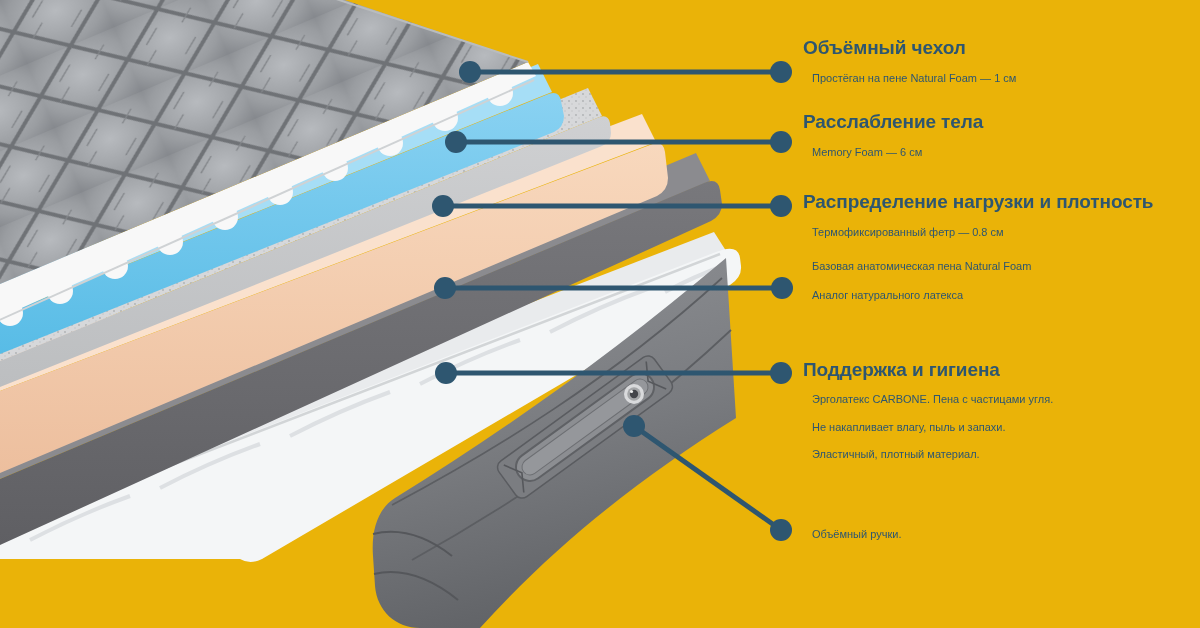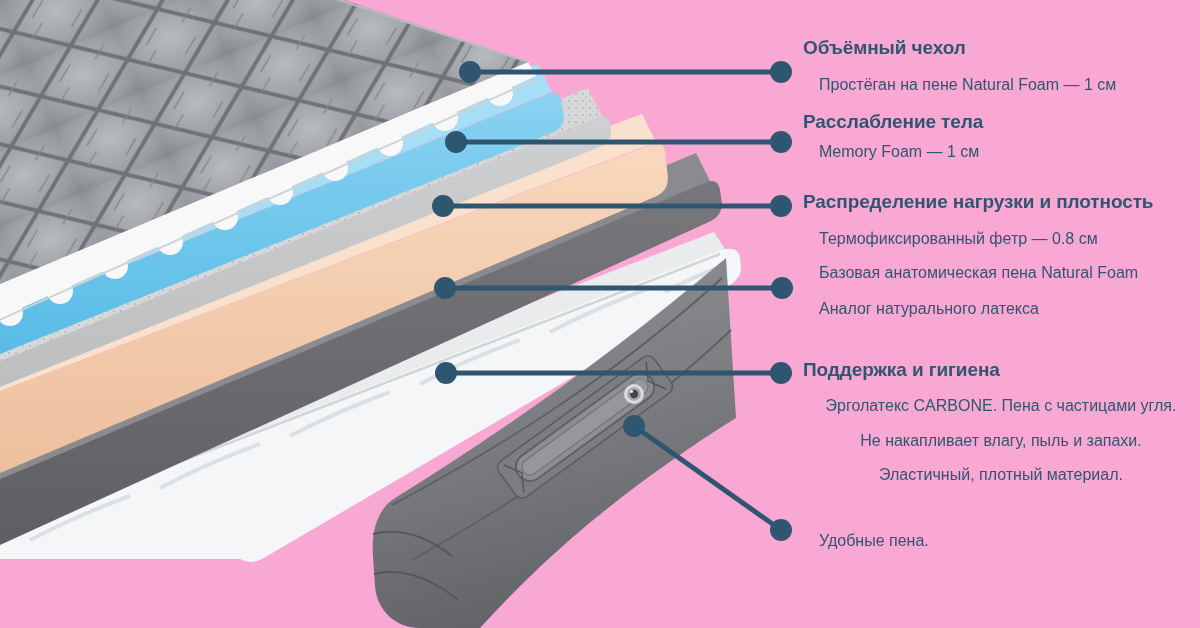--- a/index.html
+++ b/index.html
@@ -1,25 +1,25 @@
 <!DOCTYPE html>
 <html style="--accent: #2e5670; --cover: #94979b; --coverSeam: #6f7276; --fleece: #f8f8f8; --blueTop: #a6def6; --feltTop: #d7d8da; --peachTop: #fae1cd; --darkTop: #8b8b8f; --baseWhite: #f4f6f7; --band: #7e8084;"><head>
 <meta charset="utf-8">
 <style>
   html,body{margin:0;padding:0;background:#fff;}
-  #canvas{position:relative;width:1200px;height:628px;background:#f9a8d4;overflow:hidden;
+  #canvas{position:relative;width:1200px;height:628px;background:#eab308;overflow:hidden;
           font-family:"Liberation Sans",sans-serif;}
   #scene{position:absolute;left:0;top:0;}
   .lead{stroke:var(--accent);stroke-width:5;}
   .ldot{fill:var(--accent);}
   .ann{position:absolute;left:803px;width:396px;color:var(--accent);}
   .ann h3{margin:0;font-size:19px;line-height:23px;font-weight:700;letter-spacing:-0.1px;}
-  .ann p{margin:16px;font-size:16px;line-height:20px;}
+  .ann p{margin:9px;font-size:11px;line-height:20px;}
   .ann p.sp{margin-top:9px;}
-  .ann p.tight{line-height:18.5px;text-align:center;}
+  .ann p.tight{line-height:18.5px;}
   .ann .b{font-weight:700;}
   .bodypad{margin-top:4px;}
 </style>
 </head>
 <body>
 
 <div id="canvas">
 
 <svg id="scene" width="1200" height="628" viewBox="0 0 1200 628">
   <defs>
@@ -171,37 +171,37 @@
   </g>
 </svg>
 
 <div class="ann" style="top:36px">
   <h3>Объёмный чехол</h3>
   <p class="bodypad">Простёган на пене Natural Foam — 1 см</p>
 </div>
 
 <div class="ann" style="top:110px">
   <h3>Расслабление тела</h3>
-  <p class="sp">Memory Foam — 1 см</p>
+  <p class="sp">Memory Foam — 6 см</p>
 </div>
 
 <div class="ann" style="top:190px">
   <h3>Распределение нагрузки и плотность</h3>
   <p class="bodypad">Термофиксированный фетр — 0.8 см</p>
 </div>
 
 <div class="ann" style="top:247px">
   <p class="bodypad">Базовая анатомическая пена Natural Foam</p>
   <p>Аналог натурального латекса</p>
 </div>
 
 <div class="ann" style="top:358px">
   <h3>Поддержка и гигиена</h3>
   <p class="tight bodypad">Эрголатекс CARBONE. Пена с частицами угля.</p>
   <p class="tight">Не накапливает влагу, пыль и запахи.</p>
   <p class="tight">Эластичный, плотный материал.</p>
 </div>
 
 <div class="ann" style="top:514px">
-  <p style="line-height:22px">Удобные пена.</p>
+  <p style="line-height:22px">Объёмный ручки.</p>
 </div>
 
 </div>
 
 </body></html>

